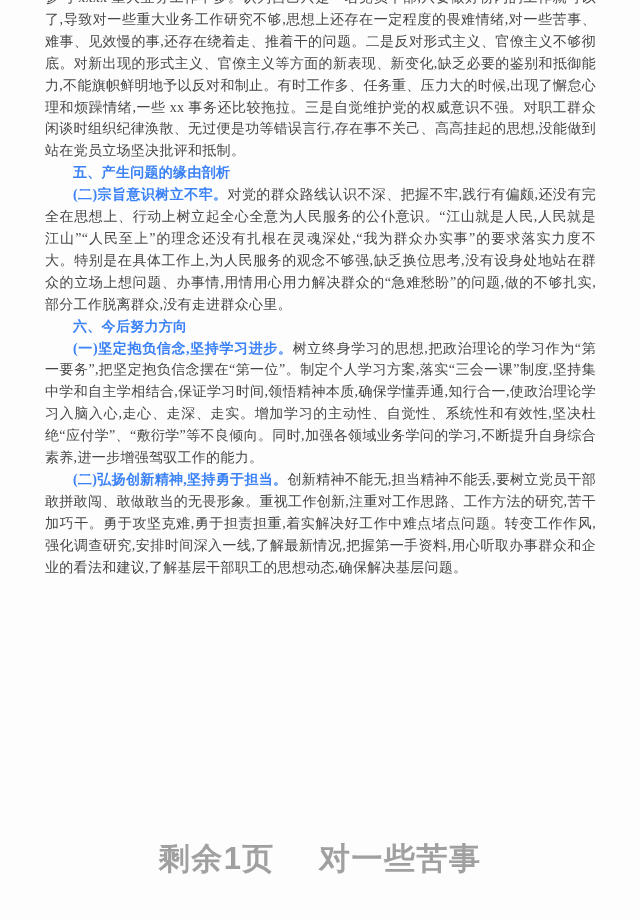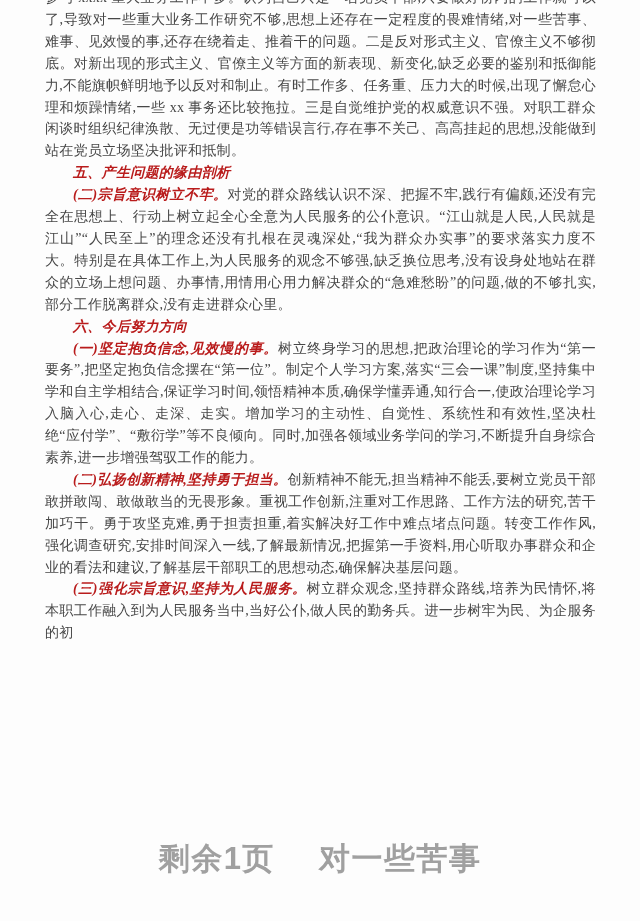--- a/index.html
+++ b/index.html
@@ -26,22 +26,21 @@
   }
   .doc p {
     margin: 0;
     text-indent: 2em;
   }
   .doc p.cont {
     text-indent: 0;
   }
   .doc b {
     font-weight: bold;
-    color: #b91c1c;
-    font-style: italic;
+    color: #3b82f6;
   }
   .footer {
     position: absolute;
     left: 0;
     right: 0;
     top: 838px;
     display: flex;
     justify-content: center;
     gap: 44px;
     font-family: "Liberation Sans", "DejaVu Sans", sans-serif;
@@ -61,25 +60,24 @@
     <p class="cont"><span>参与 xxxx 重大业务工作不多。认为自己只是一名党员干部,只要做好份内的工作就可以了,导致对一些重大业务工作研究不够,思想上还存在一定程度的畏难情绪,对一些苦事、难事、见效慢的事,还存在绕着走、推着干的问题。二是反对形式主义、官僚主义不够彻底。对新出现的形式主义、官僚主义等方面的新表现、新变化,缺乏必要的鉴别和抵御能力,不能旗帜鲜明地予以反对和制止。有时工作多、任务重、压力大的时候,出现了懈怠心理和烦躁情绪,一些 xx 事务还比较拖拉。三是自觉维护党的权威意识不强。对职工群众闲谈时组织纪律涣散、无过便是功等错误言行,存在事不关己、高高挂起的思想,没能做到站在党员立场坚决批评和抵制。</span></p>
 
     <p><b>五、产生问题的缘由剖析</b><span></span></p>
 
 
     <p><b>(二)宗旨意识树立不牢。</b><span>对党的群众路线认识不深、把握不牢,践行有偏颇,还没有完全在思想上、行动上树立起全心全意为人民服务的公仆意识。“江山就是人民,人民就是江山”“人民至上”的理念还没有扎根在灵魂深处,“我为群众办实事”的要求落实力度不大。特别是在具体工作上,为人民服务的观念不够强,缺乏换位思考,没有设身处地站在群众的立场上想问题、办事情,用情用心用力解决群众的“急难愁盼”的问题,做的不够扎实,部分工作脱离群众,没有走进群众心里。</span></p>
 
 
     <p><b>六、今后努力方向</b><span></span></p>
 
-    <p><b>(一)坚定抱负信念,见效慢的事。</b><span>树立终身学习的思想,把政治理论的学习作为“第一要务”,把坚定抱负信念摆在“第一位”。制定个人学习方案,落实“三会一课”制度,坚持集中学和自主学相结合,保证学习时间,领悟精神本质,确保学懂弄通,知行合一,使政治理论学习入脑入心,走心、走深、走实。增加学习的主动性、自觉性、系统性和有效性,坚决杜绝“应付学”、“敷衍学”等不良倾向。同时,加强各领域业务学问的学习,不断提升自身综合素养,进一步增强驾驭工作的能力。</span></p>
+    <p><b>(一)坚定抱负信念,坚持学习进步。</b><span>树立终身学习的思想,把政治理论的学习作为“第一要务”,把坚定抱负信念摆在“第一位”。制定个人学习方案,落实“三会一课”制度,坚持集中学和自主学相结合,保证学习时间,领悟精神本质,确保学懂弄通,知行合一,使政治理论学习入脑入心,走心、走深、走实。增加学习的主动性、自觉性、系统性和有效性,坚决杜绝“应付学”、“敷衍学”等不良倾向。同时,加强各领域业务学问的学习,不断提升自身综合素养,进一步增强驾驭工作的能力。</span></p>
 
     <p><b>(二)弘扬创新精神,坚持勇于担当。</b><span>创新精神不能无,担当精神不能丢,要树立党员干部敢拼敢闯、敢做敢当的无畏形象。重视工作创新,注重对工作思路、工作方法的研究,苦干加巧干。勇于攻坚克难,勇于担责担重,着实解决好工作中难点堵点问题。转变工作作风,强化调查研究,安排时间深入一线,了解最新情况,把握第一手资料,用心听取办事群众和企业的看法和建议,了解基层干部职工的思想动态,确保解决基层问题。</span></p>
 
-    <p><b>(三)强化宗旨意识,坚持为人民服务。</b><span>树立群众观念,坚持群众路线,培养为民情怀,将本职工作融入到为人民服务当中,当好公仆,做人民的勤务兵。进一步树牢为民、为企服务的初</span></p>
 
   </div>
 
   <div class="footer">
     <span>剩余1页</span>
     <span>对一些苦事</span>
   </div>
 
 </div>
 

